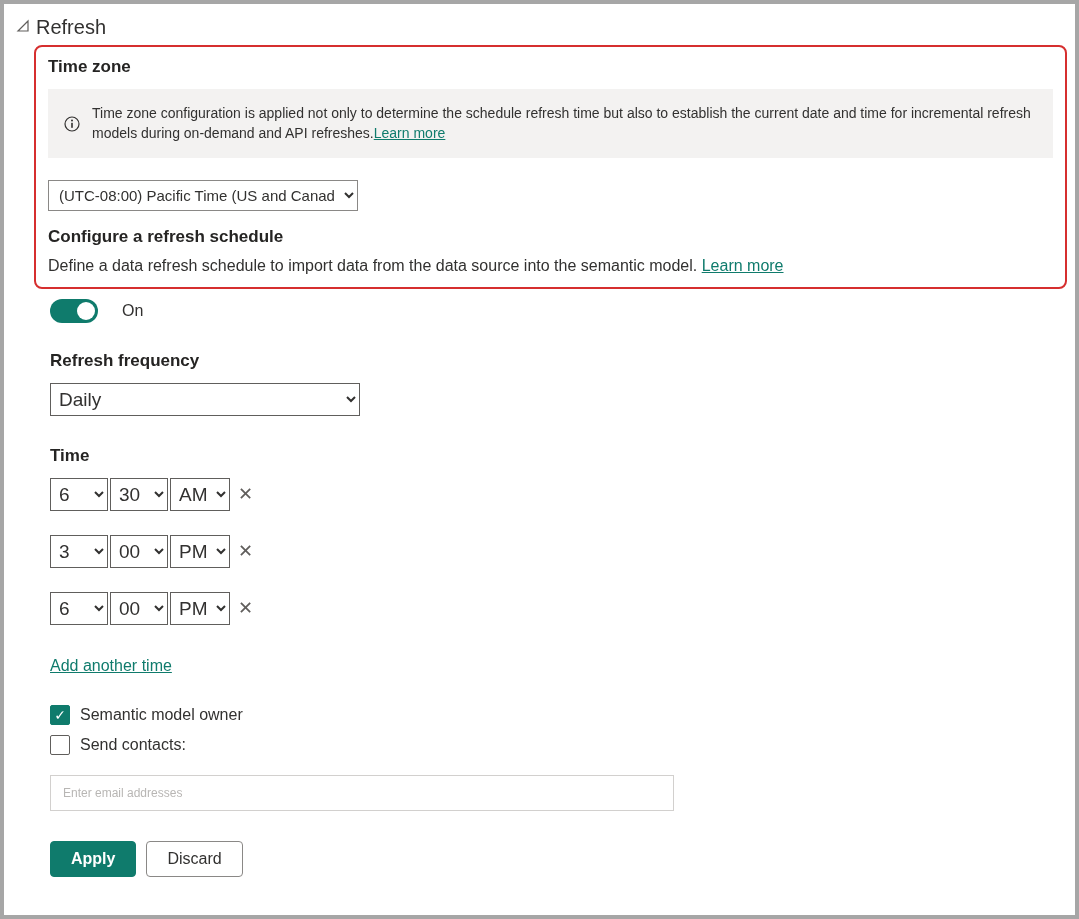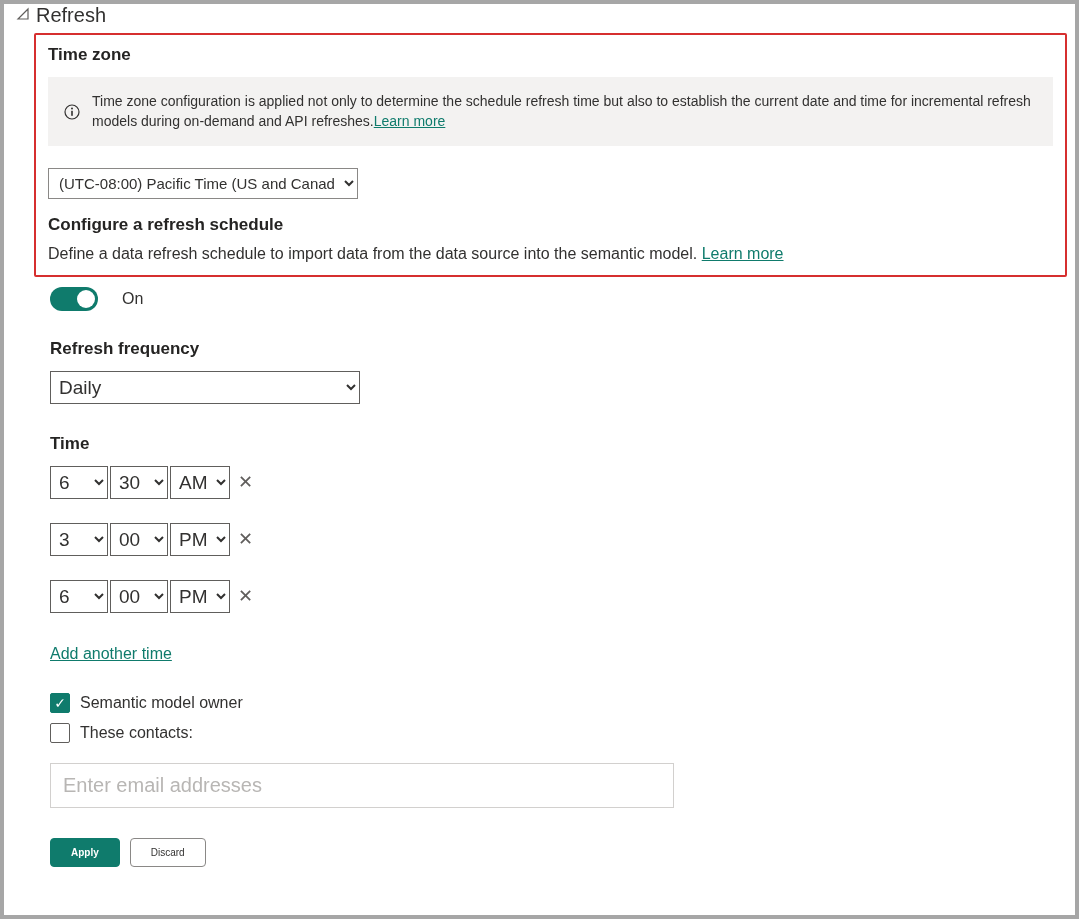--- a/index.html
+++ b/index.html
@@ -12,32 +12,32 @@
     }
     .panel {
       background: #fff;
       width: 1071px;
       height: 911px;
       position: relative;
     }
     .header {
       display: flex;
       align-items: center;
-      padding: 0 8px 4px 12px;
+      padding: 12px 8px 4px 12px;
       gap: 6px;
     }
     .header-title {
       font-size: 20px;
       font-weight: 400;
       color: #323130;
     }
     .highlight-box {
       border: 2px solid #d62f2f;
       margin: 2px 8px 4px 30px;
-      border-radius: 2px;
+      border-radius: 8px;
       padding: 6px 12px 10px 12px;
     }
     .content {
       padding: 0 12px 12px 46px;
     }
     .section-title {
       font-weight: 600;
       font-size: 17px;
       color: #252423;
       margin-top: 4px;
@@ -168,30 +168,30 @@
     .checkmark {
       color: #fff;
       font-size: 14px;
       line-height: 1;
     }
     .cb-label { font-size: 16px; color: #323130; }
     .email-input {
       width: 624px;
       padding: 10px 12px;
       border: 1px solid #d2d0ce;
-      font-size: 20px;
+      font-size: 12px;
       color: #605e5c;
       margin-top: 10px;
       margin-bottom: 30px;
     }
     .email-input::placeholder { color: #b8b6b4; }
     .btn-row { display: flex; gap: 10px; }
     .btn {
       padding: 8px 20px;
-      font-size: 10px;
+      font-size: 16px;
       border-radius: 4px;
       cursor: pointer;
       font-family: inherit;
     }
     .btn-primary {
       background: #0f7b6c;
       color: #fff;
       border: 1px solid #0f7b6c;
       font-weight: 600;
     }
@@ -283,21 +283,21 @@
 
     <div class="cb-row">
       <div class="checkbox checked">
         <span class="checkmark">✓</span>
       </div>
       <span class="cb-label">Semantic model owner</span>
     </div>
 
     <div class="cb-row">
       <div class="checkbox"></div>
-      <span class="cb-label">These contacts:</span>
+      <span class="cb-label">Send contacts:</span>
     </div>
 
     <input class="email-input" type="text" placeholder="Enter email addresses" style="">
 
     <div class="btn-row">
       <button class="btn btn-primary">Apply</button>
       <button class="btn btn-secondary">Discard</button>
     </div>
 
   </div>

